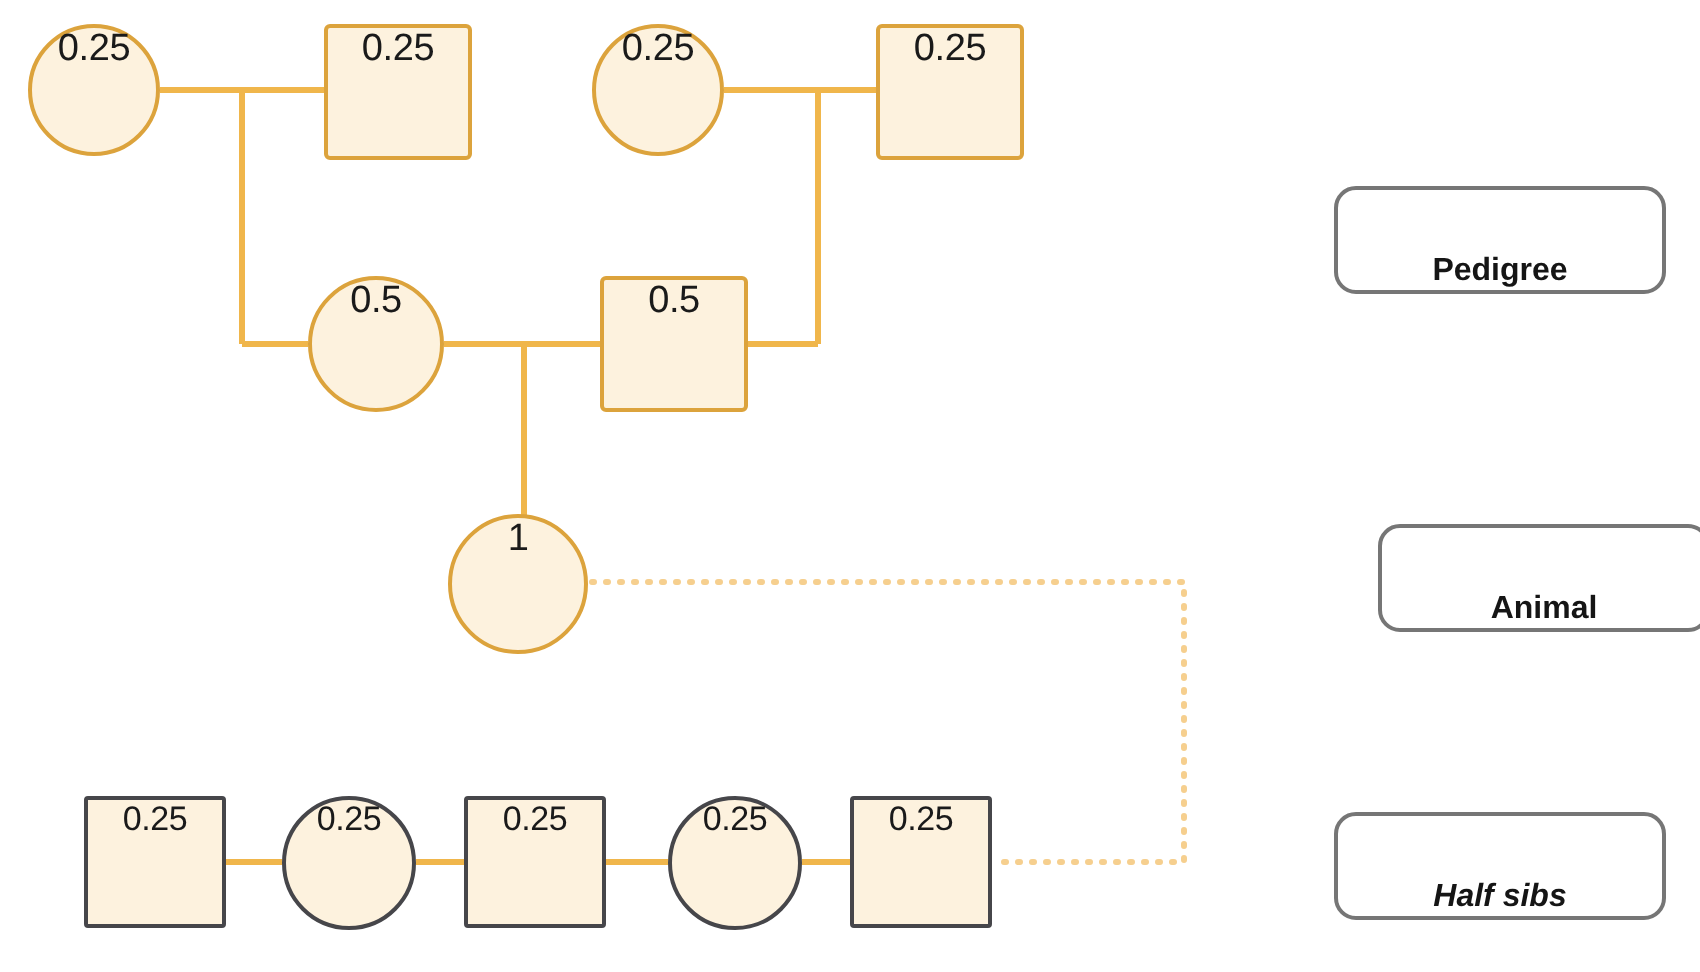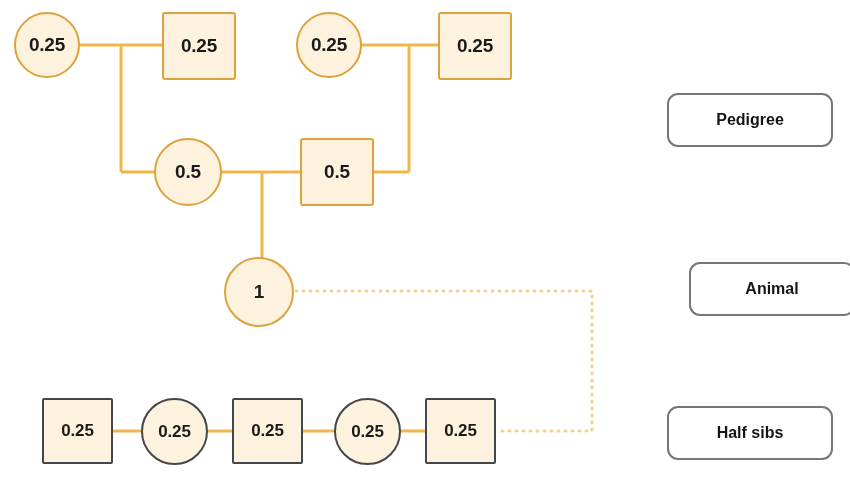--- a/index.html
+++ b/index.html
@@ -21,26 +21,25 @@
     position: absolute;
     left: 0;
     top: 0;
     width: 850px;
     height: 486px;
     pointer-events: none;
   }
   .node {
     position: absolute;
     display: flex;
-    align-items: center;
     justify-content: center;
     box-sizing: border-box;
     background: #fdf2de;
     color: #1a1a1a;
-    font-weight: bold;
+    font-weight: normal;
     letter-spacing: -0.2px;
     z-index: 3;
   }
   .node.sq-orange {
     border: 2.5px solid #dca33c;
     border-radius: 3px;
   }
   .node.ci-orange {
     border: 2.5px solid #dca33c;
     border-radius: 50%;
@@ -49,21 +48,21 @@
     border: 2.5px solid #46464a;
     border-radius: 2px;
   }
   .node.ci-dark {
     border: 2.5px solid #46464a;
     border-radius: 50%;
   }
   .legend-box {
     position: absolute;
     display: flex;
-    align-items: center;
+    align-items: flex-end;
     justify-content: center;
     box-sizing: border-box;
     background: #ffffff;
     border: 2px solid #767676;
     border-radius: 11px;
     color: #151515;
     font-weight: bold;
     font-size: 16px;
     z-index: 3;
   }
@@ -128,18 +127,18 @@
       </div>
     </div>
 
   <div id="legend-layer">
       <div class="legend-box" style="left: 667px; top: 93px; width: 166px; height: 54px; border-color: rgb(118, 118, 118);">
         <span>Pedigree</span>
       </div>
       <div class="legend-box" style="left: 689px; top: 262px; width: 166px; height: 54px; border-color: rgb(118, 118, 118);">
         <span>Animal</span>
       </div>
-      <div class="legend-box" style="left: 667px; top: 406px; width: 166px; height: 54px; border-color: rgb(118, 118, 118);">
+      <div class="legend-box" style="left: 667px; top: 406px; width: 166px; height: 54px; border-color: rgb(118, 118, 118); font-style: italic;">
         <span>Half sibs</span>
       </div>
     </div>
 
 </div>
 
 </body></html>

